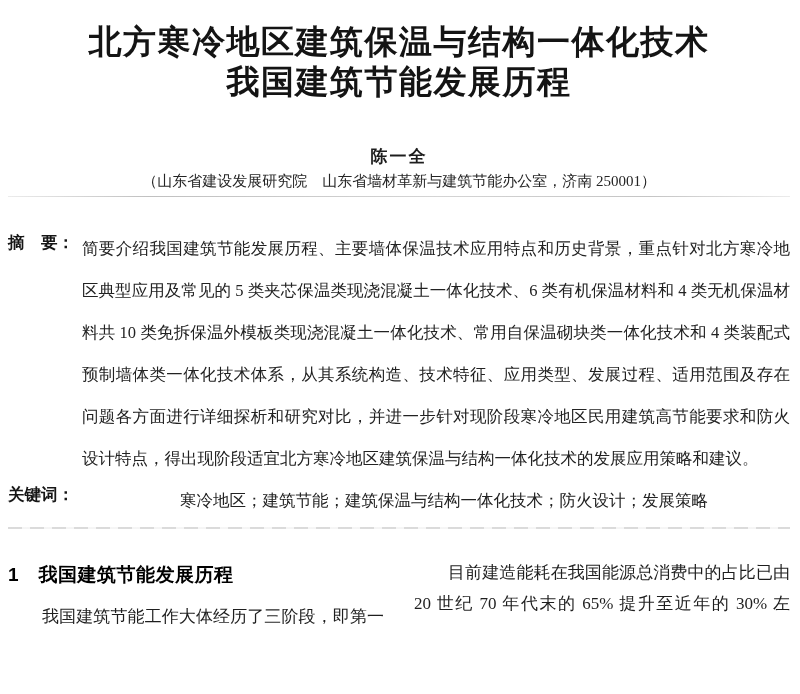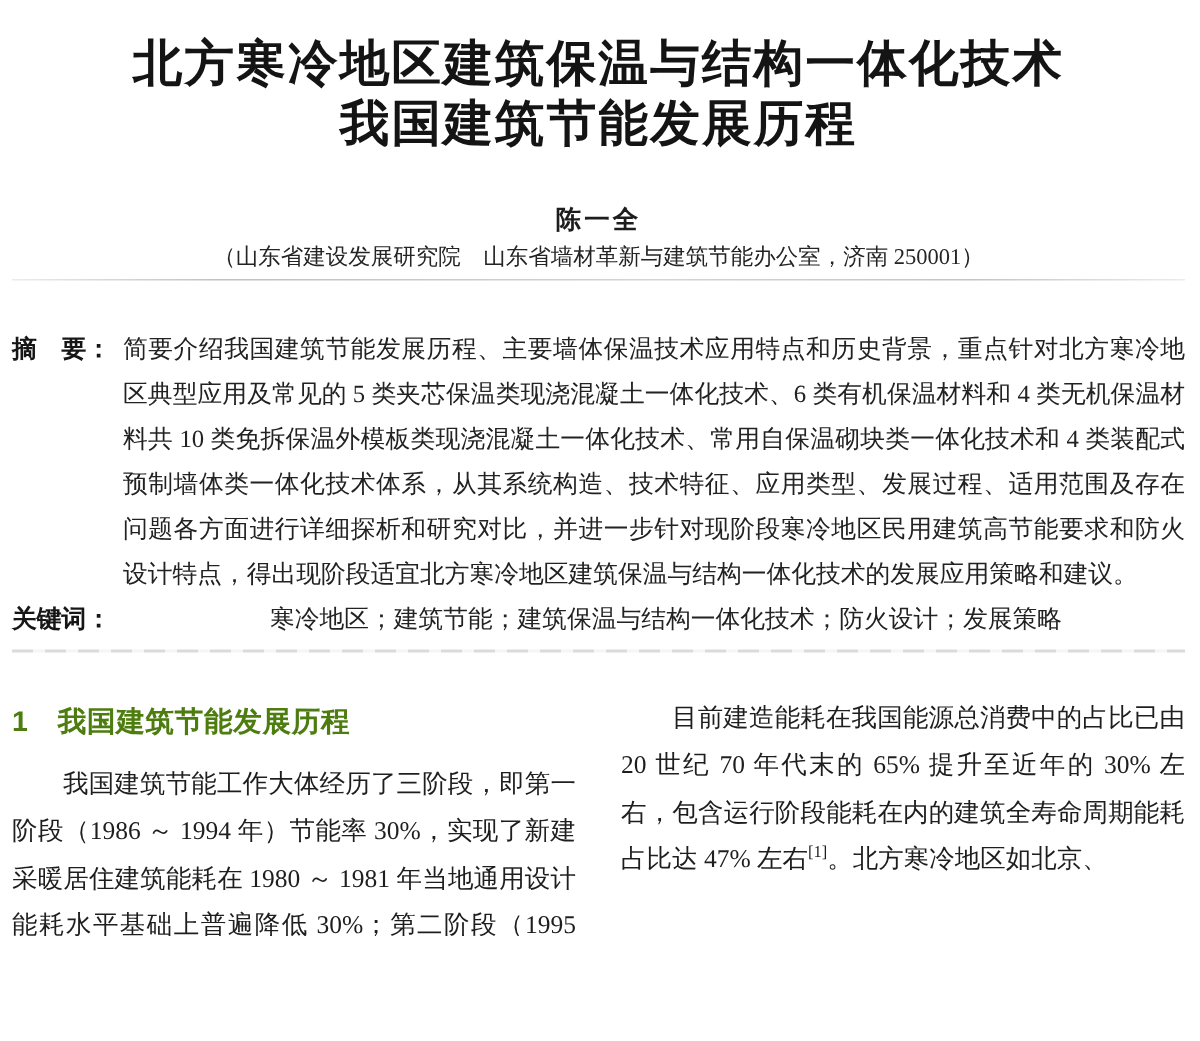--- a/index.html
+++ b/index.html
@@ -24,21 +24,21 @@
     letter-spacing: 1.5px;
     text-align: center;
     margin: 8px 0 0 0;
     color: #141414;
   }
   .title-line { display: block; }
 
   .author {
     text-align: center;
     font-size: 17px;
-    margin-top: 32px;
+    margin-top: 42px;
     letter-spacing: 2px;
     font-weight: 600;
     color: #1d1d1d;
   }
 
   .affiliation {
     text-align: center;
     font-size: 15px;
     margin-top: 4px;
     color: #242424;
@@ -61,21 +61,21 @@
     font-family: Liberation Serif, serif;
     font-weight: 700;
     font-size: 16.5px;
     line-height: 30px;
     color: #161616;
     white-space: nowrap;
   }
   .ab-text {
     flex: 1;
     font-size: 16.5px;
-    line-height: 30px;
+    line-height: 42px;
     text-align: justify;
     color: #222222;
   }
   .kw-row { margin-top: 0; }
   .kw-text { text-align: center; margin-left: 16px; }
 
   .soft-rule {
     height: 2px;
     margin-top: 5px;
     background: repeating-linear-gradient(90deg,
@@ -88,21 +88,21 @@
     display: flex;
     gap: 30px;
     margin-top: 28px;
   }
   .col { width: 376px; flex: 0 0 376px; }
 
   .sec-heading {
     font-family: "Liberation Sans", "DejaVu Sans", sans-serif;
     font-weight: 700;
     font-size: 19px;
-    color: #4d7c0f;
+    color: #000000;
     margin: 5px 0 13px 0;
     letter-spacing: 0.5px;
   }
 
   .para {
     font-size: 17px;
     line-height: 31.5px;
     text-align: justify;
     margin: 0;
     color: #1e1e1e;

